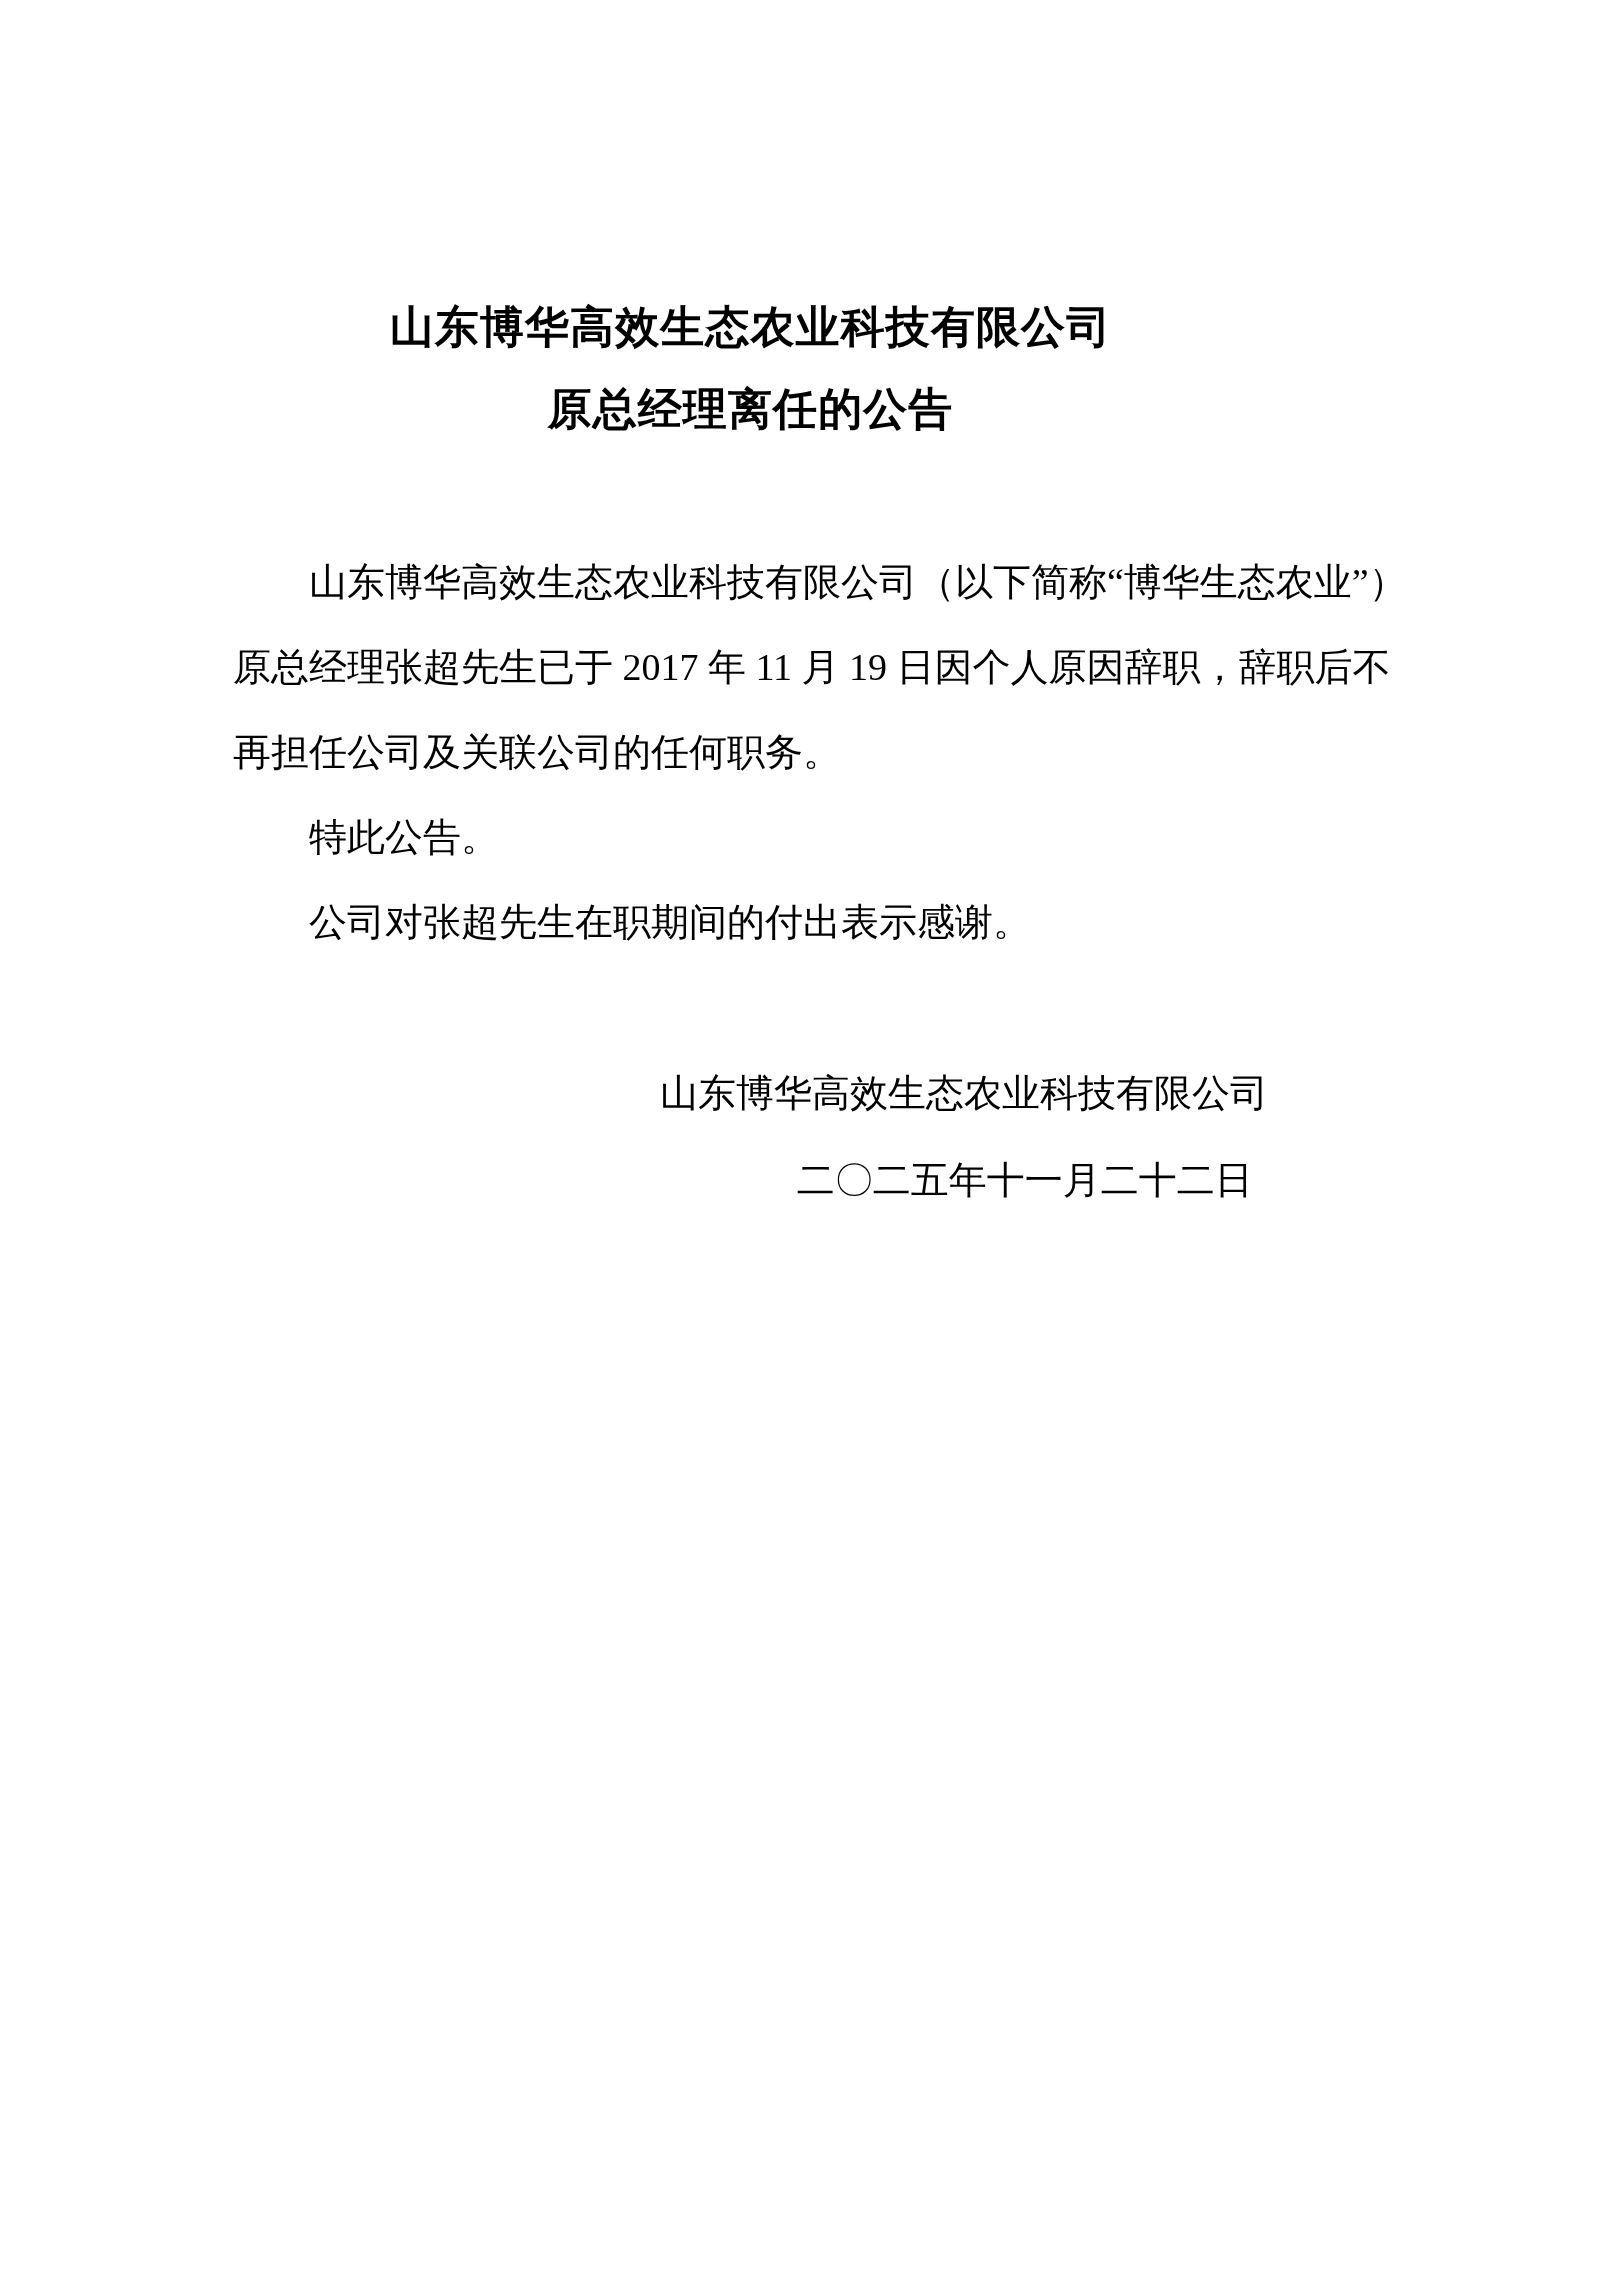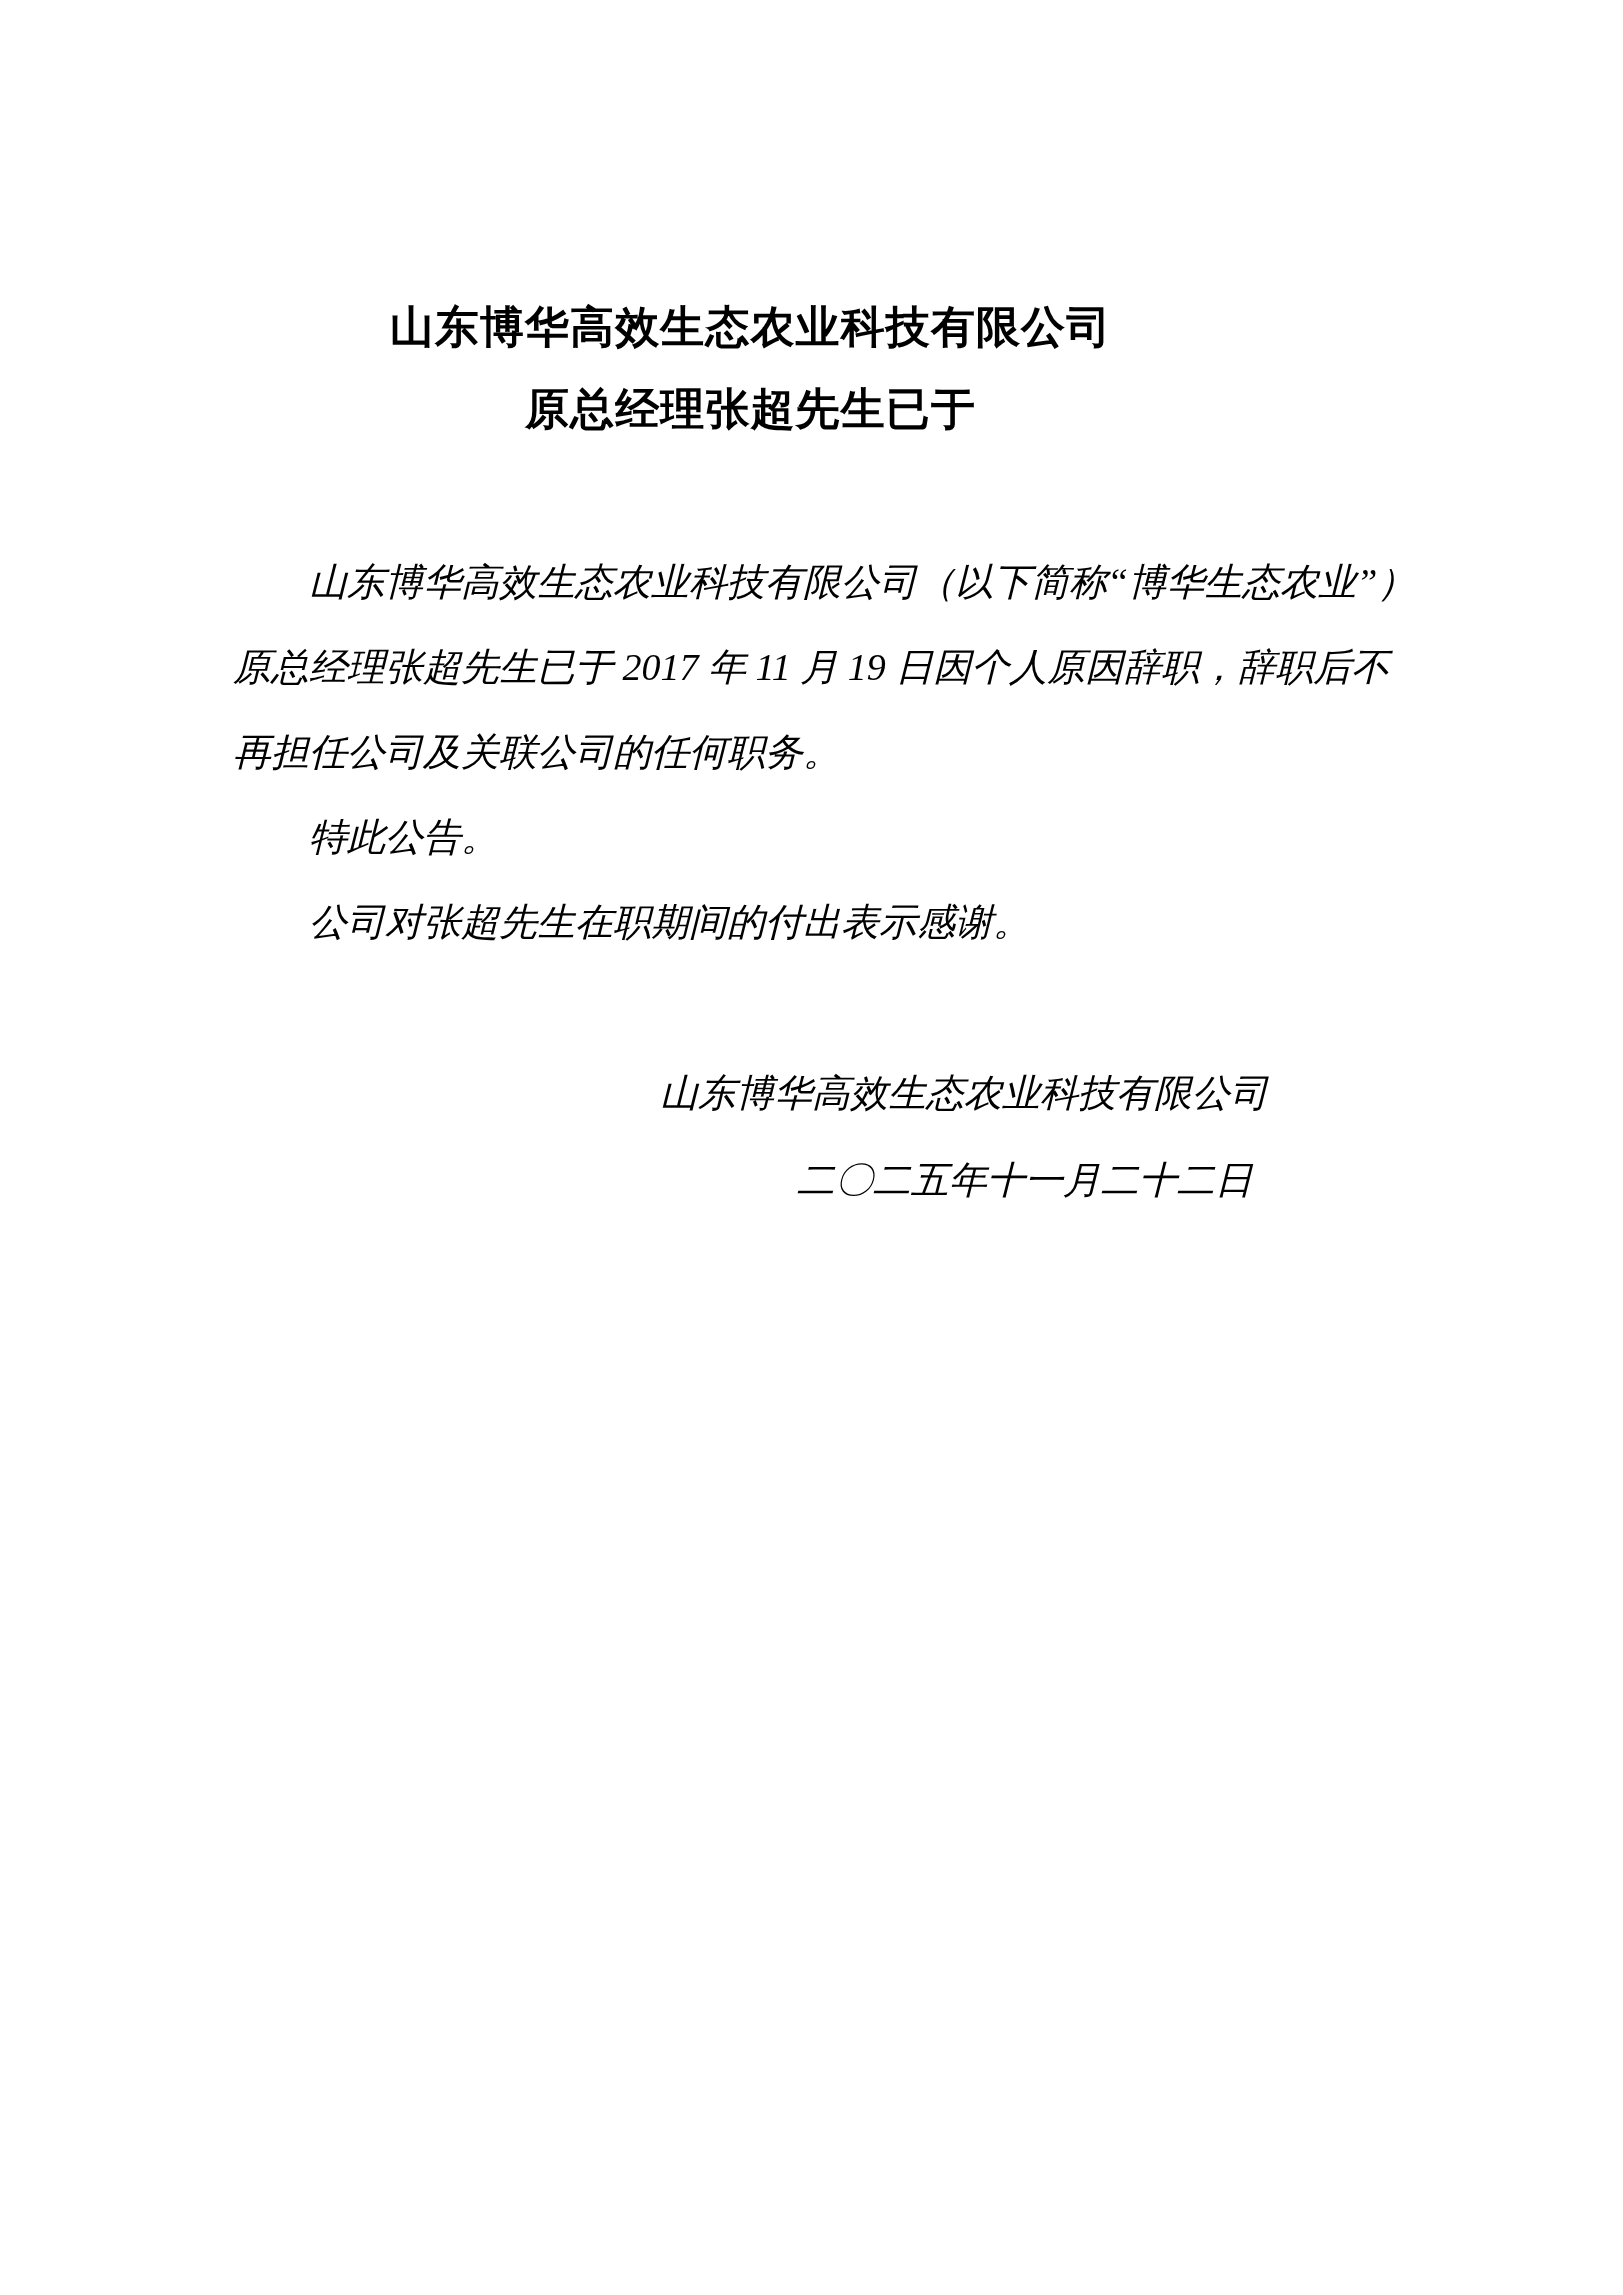--- a/index.html
+++ b/index.html
@@ -28,21 +28,20 @@
   }
   .body-block {
     margin-top: 90px;
     font-family: "Liberation Serif", "DejaVu Serif", serif;
     font-size: 38px;
     line-height: 85px;
   }
   .line {
     margin: 0;
     white-space: nowrap;
-    font-style: italic;
   }
   .indent {
     text-indent: 76px;
   }
   .signature-block {
     margin-top: 85px;
     font-family: "Liberation Serif", "DejaVu Serif", serif;
     font-size: 38px;
     line-height: 87px;
     text-align: right;
@@ -51,21 +50,21 @@
     padding-right: 15.3px;
   }
 </style>
 </head>
 <body>
 
 <div class="page">
 
   <h1 class="doc-title">山东博华高效生态农业科技有限公司</h1>
 
-  <h1 class="doc-title">原总经理张超先生已于</h1>
+  <h1 class="doc-title">原总经理离任的公告</h1>
 
   <div class="body-block">
     <p class="line indent">山东博华高效生态农业科技有限公司（以下简称“博华生态农业”）</p>
     <p class="line">原总经理张超先生已于 2017 年 11 月 19 日因个人原因辞职，辞职后不</p>
     <p class="line">再担任公司及关联公司的任何职务。</p>
     <p class="line indent">特此公告。</p>
     <p class="line indent">公司对张超先生在职期间的付出表示感谢。</p>
   </div>
 
   <div class="signature-block">

